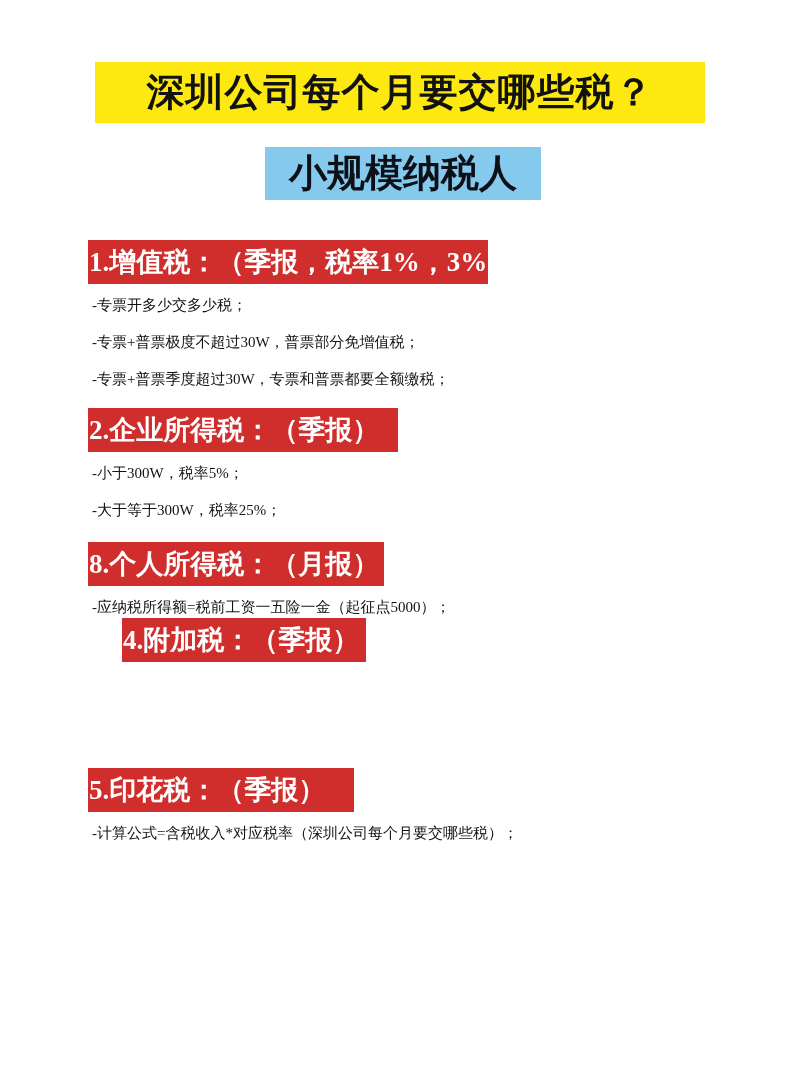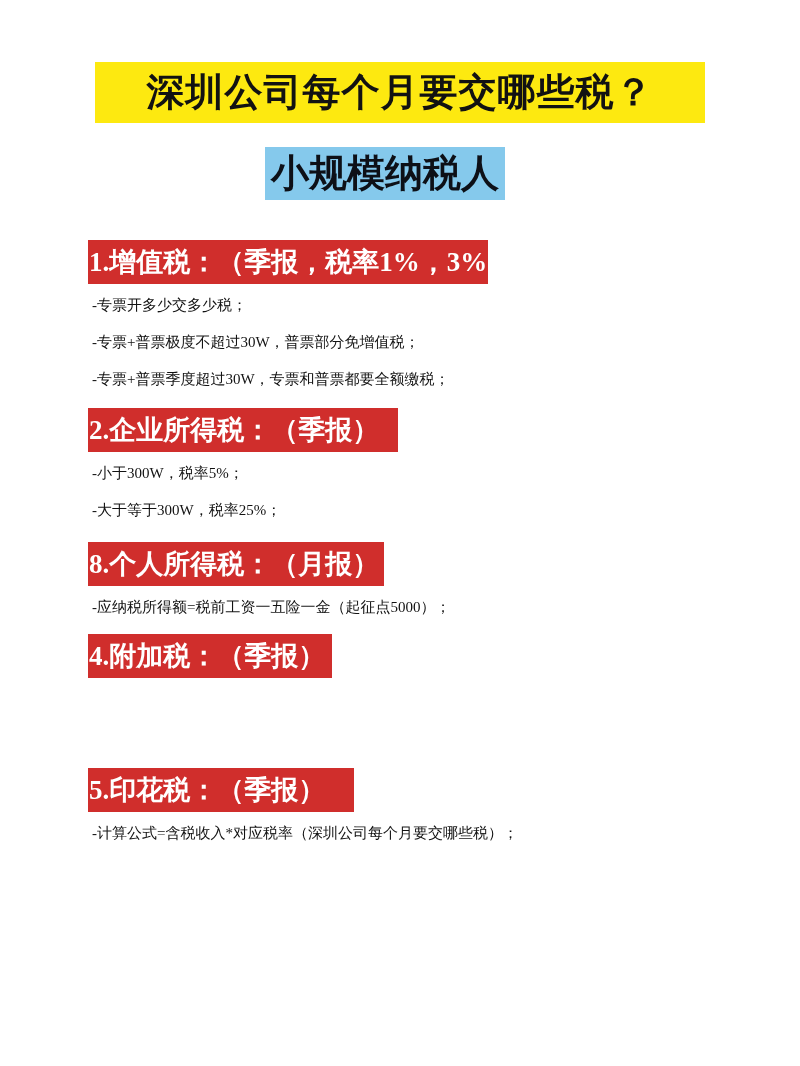--- a/index.html
+++ b/index.html
@@ -29,21 +29,21 @@
     background: var(--yellow);
     display: flex; align-items: center; justify-content: center;
   }
   .title-banner span {
     font-size: 38px; font-weight: bold; color: var(--ink);
     letter-spacing: 1px; white-space: nowrap; text-align: right;
   }
   .subtitle-banner {
     position: absolute;
     left: 265px; top: 147px;
-    width: 240px; height: 53px;
+    width: 276px; height: 53px;
     background: var(--blue);
     display: flex; align-items: center; justify-content: center;
   }
   .subtitle-banner span {
     font-size: 38px; font-weight: bold; color: #0d1017;
     white-space: nowrap;
   }
   .tax-section {
     position: absolute;
     left: 88px;
@@ -108,21 +108,21 @@
 
   <section class="tax-section" style="top: 542px;">
     <div class="section-heading" style="width: 296px;">
       <span>8.个人所得税：（月报）</span>
     </div>
     <div class="section-items">
           <div class="section-item">-应纳税所得额=税前工资一五险一金（起征点5000）；</div>
         </div>
   </section>
 
-  <section class="tax-section" style="top: 634px;">
+  <section class="tax-section" style="top: 618px; margin-left: 34px;">
     <div class="section-heading" style="width: 244px;">
       <span>4.附加税：（季报）</span>
     </div>
   </section>
 
   <section class="tax-section" style="top: 768px;">
     <div class="section-heading" style="width: 266px;">
       <span>5.印花税：（季报）</span>
     </div>
     <div class="section-items">

